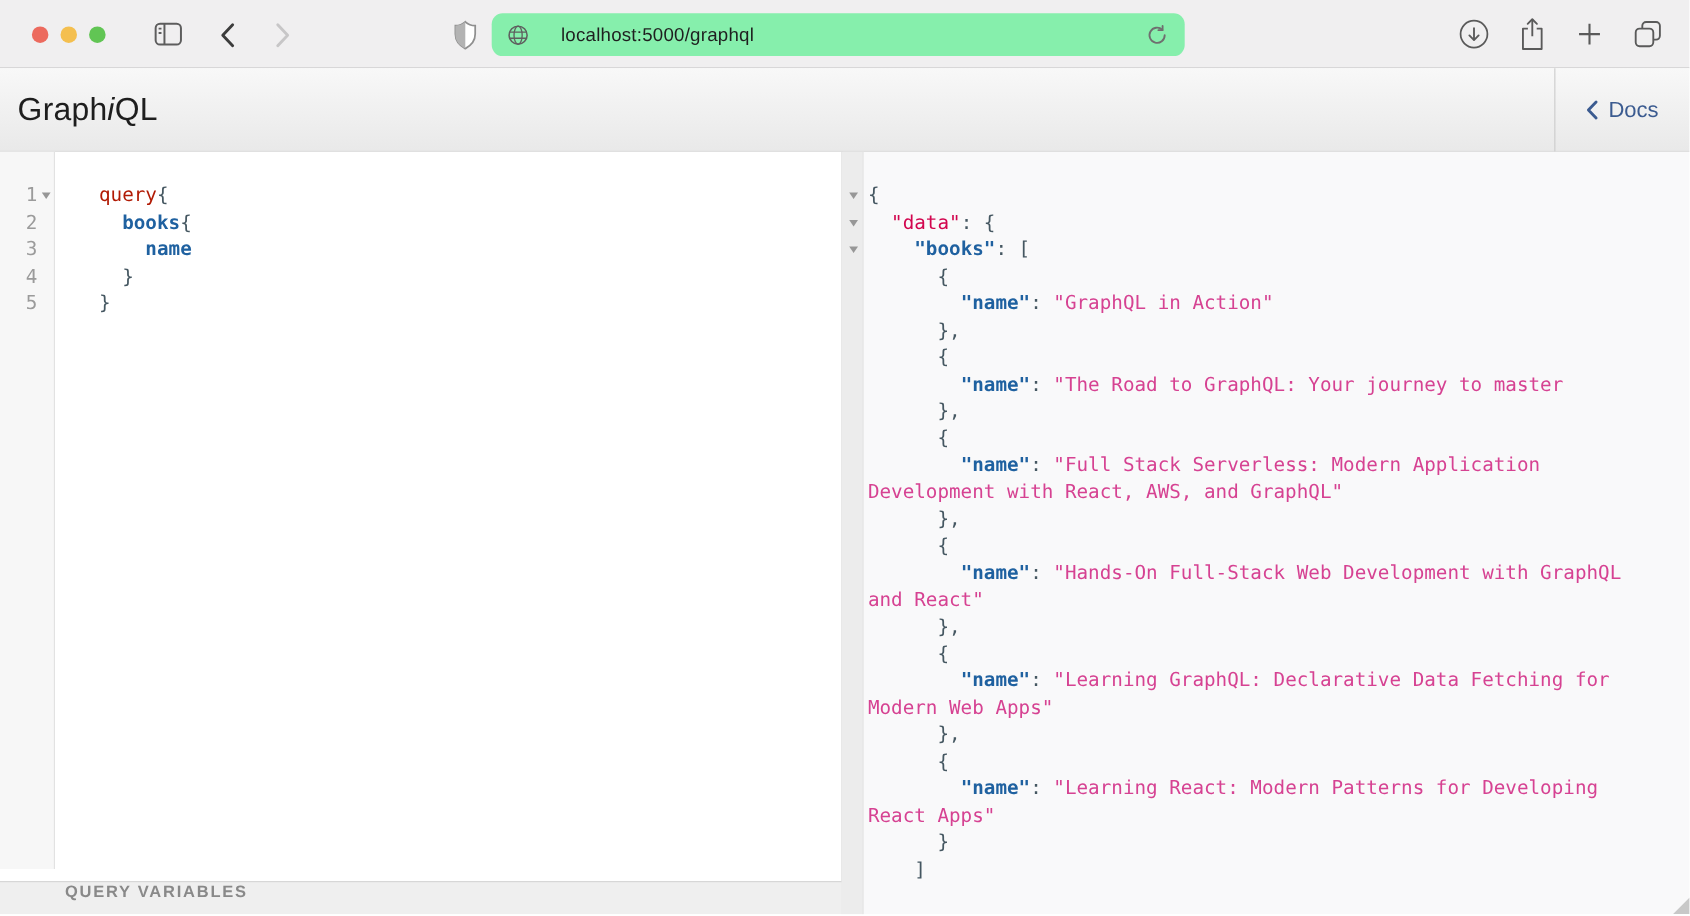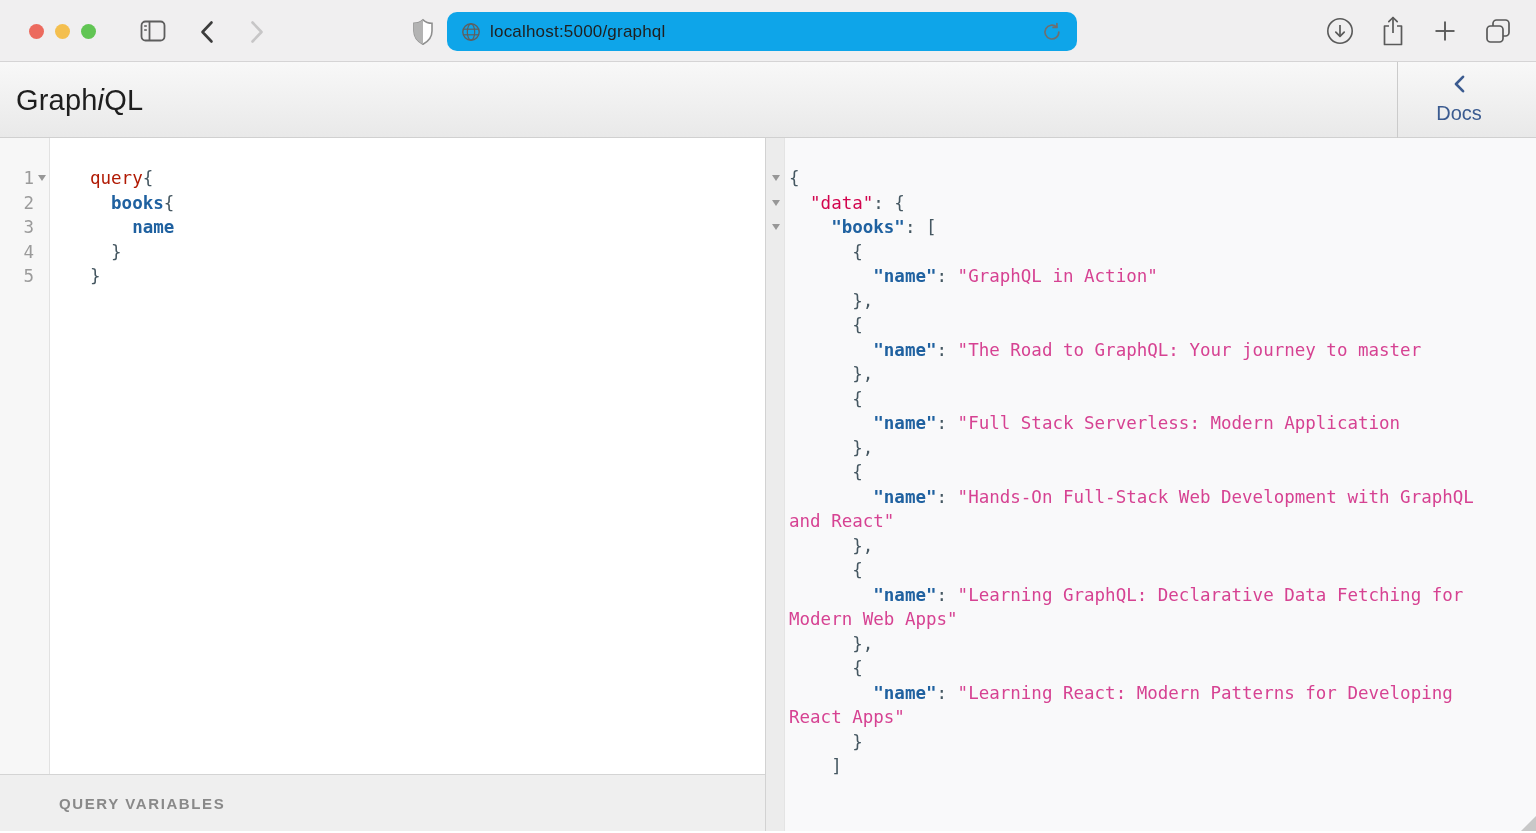--- a/index.html
+++ b/index.html
@@ -5,39 +5,39 @@
   * { margin:0; padding:0; box-sizing:border-box; }
   html,body { width:1536px; height:833px; overflow:hidden; background:#fff;
     font-family:"Liberation Sans", sans-serif; -webkit-font-smoothing:antialiased; }
 
   
   .chrome { position:relative; height:62px; background:#f0eff0; border-bottom:1px solid #d5d4d5; }
   .traffic { position:absolute; left:29px; top:24px; display:flex; gap:11px; }
   .light { width:15px; height:15px; border-radius:50%; }
   .chrome-btn { position:absolute; display:flex; align-items:center; justify-content:center; background:none; border:none; cursor:default; }
   .urlbar { position:absolute; left:447px; top:12px; width:630px; height:39px; border-radius:10px;
-    background:#0ea5e9; display:flex; align-items:center; padding-left:14px; }
+    background:#86efac; display:flex; align-items:center; padding-left:14px;gap:20px; }
   .url-text { margin-left:9px; font-size:17px; color:#1f1f1f; letter-spacing:.2px; }
   .refresh-btn { position:absolute; right:10px; top:7px; width:26px; height:26px; background:none; border:none; }
 
   
   .gql-toolbar { position:relative; height:76px; background:linear-gradient(#f8f8f8,#e9e9e9); border-bottom:1px solid #d0d0d0;padding-left:37px; }
   .logo { position:absolute; left:16px; top:0; height:76px; display:flex; align-items:center;
     font-size:29px; color:#1e1e1e; letter-spacing:.2px; }
   .logo em { font-style:italic; }
   .exec { position:absolute; left:171px; top:81px; width:46px; height:46px; border-radius:50%;
     background:linear-gradient(#fefefe,#d4d4d4); border:1px solid #bdbdbd;
     box-shadow:0 1px 2px rgba(0,0,0,.25); display:flex; align-items:center; justify-content:center; }
   .exec svg { margin-left:5px; }
   .tool-btn { position:absolute; top:87px; height:34px; padding:0 22px; font-size:17px; color:#3d3d3d;
     background:linear-gradient(#fcfcfc,#f0f0f0); border:1px solid #cdcdcd; border-radius:5px; }
   .btn-prettify { left:246px; }
   .btn-history { left:364px; }
-  .docs-area { position:absolute; right:16px; top:0; height:76px; width:123px; border-left:1px solid #cbcbcb;
-    display:flex; align-items:center; justify-content:center; gap:9px; color:#3B5B90; font-size:20px; cursor:pointer;flex-direction:column; }
+  .docs-area { position:absolute; right:0; top:0; height:76px; width:123px; border-left:1px solid #cbcbcb;
+    display:flex; align-items:center; justify-content:center; gap:9px; color:#3B5B90; font-size:20px; cursor:pointer; }
 
   
   .main { position:relative; display:flex; height:693px; }
   .editor-pane { position:relative; width:766px; background:#fff; border-right:1px solid #d2d2d2; }
   .query-gutter-bg { position:absolute; left:0; top:0; bottom:41px; width:50px; background:#f7f7f7; border-right:1px solid #e2e2e2; }
   .query-code { position:absolute; left:0; top:0; right:0; padding-top:28px; }
   .cm-line { display:flex; align-items:center; height:24.5px;
     font-family:"DejaVu Sans Mono", monospace; font-size:17.5px; }
   .ln { width:34px; flex:none; text-align:right; color:#9b9b9b; }
   .foldcell { flex:none; display:flex; align-items:center; justify-content:center; }
@@ -46,22 +46,22 @@
   .tri { width:0; height:0; border-left:4.5px solid transparent; border-right:4.5px solid transparent; border-top:6px solid #979797; }
   .codetext { white-space:pre; }
   .q-text { padding-left:7px;margin-left:33px; }
   .r-text { padding-left:4px; }
   .tok-keyword { color:#B11A04; }
   .tok-def { color:#D2054E; }
   .tok-property { color:#1F61A0;font-weight:bold; }
   .tok-string { color:#D64292; }
   .tok-punct { color:#455761; }
 
-  .vars-bar { position:absolute; left:0; right:0; bottom:0; height:57px; background:#efefef;
-    border-top:1px solid #d4d4d4; display:flex; align-items:center; cursor:pointer; }
+  .vars-bar { position:absolute; left:0; right:0; bottom:0; height:30px; background:#efefef;
+    border-top:1px solid #d4d4d4; display:flex; align-items:flex-start; cursor:pointer; }
   .vars-title { margin-left:59px; font-size:15px; font-weight:bold; letter-spacing:1.6px; color:#898989; }
 
   .result-pane { position:relative; flex:1; background:#f9f9fa; }
   .result-gutter-bg { position:absolute; left:0; top:0; bottom:0; width:19px; background:#ececec; border-right:1px solid #e4e4e4; }
   .result-code { position:absolute; inset:0; padding-top:28px; }
   .grip { position:absolute; right:0; bottom:0; width:0; height:0;
     border-left:15px solid transparent; border-bottom:15px solid #c8c8c8; }
   .icon-svg { display:block; }
 </style>
 </head>
@@ -260,20 +260,24 @@
         <div class="cm-line">
           <span class="foldcell r-fold"></span>
           <span class="codetext r-text"><span class="tok-punct">      {</span></span>
         </div>
         <div class="cm-line">
           <span class="foldcell r-fold"></span>
           <span class="codetext r-text"><span class="tok-punct">        </span><span class="tok-property">"name"</span><span class="tok-punct">: </span><span class="tok-string">"Full Stack Serverless: Modern Application</span></span>
         </div>
         <div class="cm-line">
           <span class="foldcell r-fold"></span>
+          <span class="codetext r-text"><span class="tok-string">Development with React, AWS, and GraphQL"</span></span>
+        </div>
+        <div class="cm-line">
+          <span class="foldcell r-fold"></span>
           <span class="codetext r-text"><span class="tok-punct">      },</span></span>
         </div>
         <div class="cm-line">
           <span class="foldcell r-fold"></span>
           <span class="codetext r-text"><span class="tok-punct">      {</span></span>
         </div>
         <div class="cm-line">
           <span class="foldcell r-fold"></span>
           <span class="codetext r-text"><span class="tok-punct">        </span><span class="tok-property">"name"</span><span class="tok-punct">: </span><span class="tok-string">"Hands-On Full-Stack Web Development with GraphQL</span></span>
         </div>

